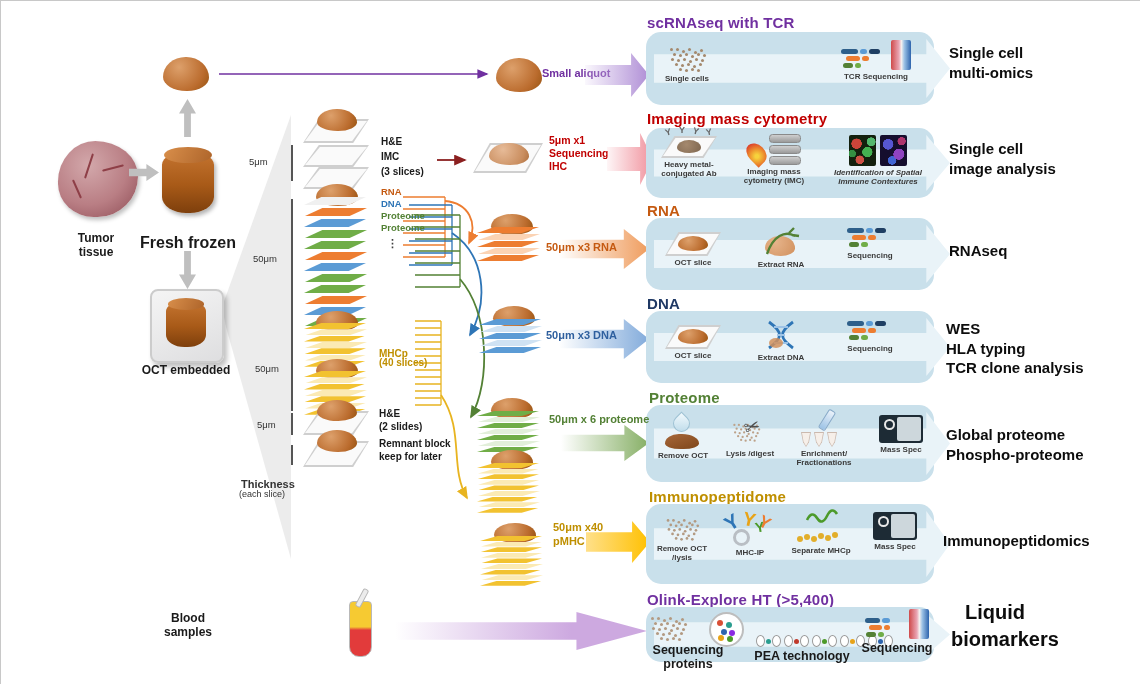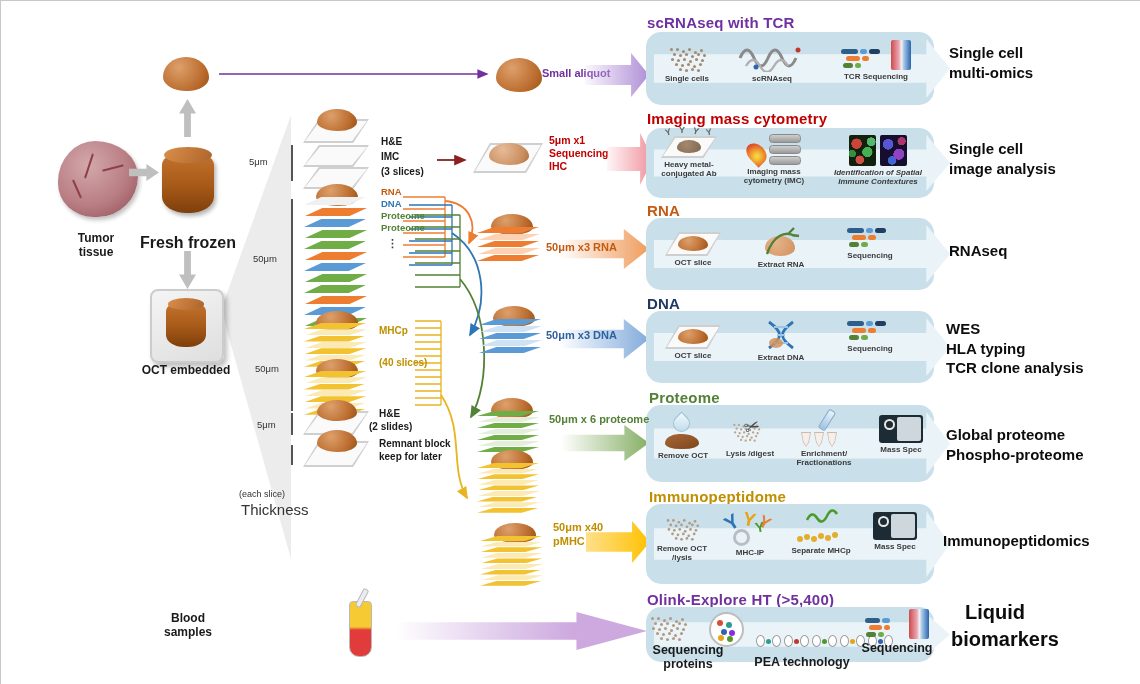--- a/index.html
+++ b/index.html
@@ -228,41 +228,41 @@
   <div class="stack" style="left:303px;top:370px;">
     <div class="blob" style="left:12px;top:-12px;width:42px;height:20px;"></div>
       <div class="slab" style="top: 0px; left: 0px; height: 6px; background: rgb(242, 194, 48);"></div>
       <div class="slab" style="top: 6.3px; left: 1px; height: 6px; background: rgb(251, 234, 180);"></div>
       <div class="slab" style="top: 12.6px; left: 0px; height: 6px; background: rgb(242, 194, 48);"></div>
       <div class="slab" style="top: 18.9px; left: 1px; height: 6px; background: rgb(251, 234, 180);"></div>
       <div class="slab" style="top: 25.2px; left: 0px; height: 6px; background: rgb(242, 194, 48);"></div>
       <div class="slab" style="top: 31.5px; left: 1px; height: 6px; background: rgb(251, 234, 180);"></div>
       <div class="slab" style="top: 37.8px; left: 0px; height: 6px; background: rgb(242, 194, 48);"></div>
     </div>
-  <div class="lbl" style="left:378px;top:324px;font-size:10px;color:#bf8f00;">MHCp</div>
+  <div class="lbl" style="left:378px;top:347px;font-size:10px;color:#bf8f00;">MHCp</div>
   <div class="lbl" style="left:378px;top:356px;font-size:10px;color:#bf8f00;">(40 slices)</div>
 
   <div class="lbl" style="left:256px;top:418px;font-size:9.5px;font-weight:normal;color:#333;">5μm</div>
   <div class="vline" style="left:290px;top:412px;height:22px;"></div>
   <div class="slide" style="left:302px;top:410px;width:66px;height:24px;">
       <div class="plate"></div>
     <div class="blob" style="left:14px;top:-11px;width:40px;height:21px;"></div>
     </div>
   <div class="lbl" style="left:378px;top:407px;font-size:10px;">H&amp;E</div>
-  <div class="lbl" style="left:368px;top:420px;font-size:10px;">(2 slides)</div>
+  <div class="lbl" style="left:378px;top:420px;font-size:10px;">(2 slides)</div>
 
   <div class="vline" style="left:290px;top:444px;height:20px;"></div>
   <div class="slide" style="left:302px;top:440px;width:66px;height:26px;">
       <div class="plate"></div>
     <div class="blob" style="left:14px;top:-11px;width:40px;height:22px;"></div>
     </div>
   <div class="lbl" style="left:378px;top:437px;font-size:10px;">Remnant block</div>
   <div class="lbl" style="left:378px;top:450px;font-size:10px;">keep for later</div>
 
-  <div class="lbl" style="left:240px;top:500px;font-size:15px;font-weight:normal;color:#333;">Thickness</div>
+  <div class="lbl" style="left:240px;top:477px;font-size:11px;font-weight:bold;color:#333;">Thickness</div>
   <div class="lbl" style="left:238px;top:488px;font-size:9px;font-weight:normal;color:#333;">(each slice)</div>
 
   <div class="blob" style="left:495px;top:57px;width:46px;height:34px;"></div>
   <div class="lbl" style="left:541px;top:66px;width:84px;font-size:11px;color:#7030a0;">Small aliquot</div>
   <div class="barrow" style="left:584px;top:52px;width:64px;height:44px;background:linear-gradient(90deg,rgba(232,220,245,.2),#b08fd6);"></div>
 
   <div class="slide" style="left:472px;top:142px;width:70px;height:30px;">
       <div class="plate"></div>
     <div class="blob" style="left:16px;top:0px;width:40px;height:22px;background:radial-gradient(circle at 35% 30%,#e7bb98,#c98d5e 70%,#a96b3a);"></div>
     </div>
@@ -337,29 +337,20 @@
   <div class="lbl" style="left:152px;top:610px;width:70px;font-size:12px;text-align:center;">Blood samples</div>
   <div class="bt"></div>
   <div class="barrow" style="left:394px;top:611px;width:252px;height:38px;background:linear-gradient(90deg,rgba(237,226,246,0),#cda9e0 70%);"></div>
 
   <div class="hdr" style="left:646px;top:13px;color:#7030a0;">scRNAseq with TCR</div>
   <div class="panel" style="top:31px;height:73px;">
     <div class="parrow"></div>
     <div class="step" style="left:10px;top:14px;width:62px;">
       <div class="ic dots"></div>
       <div class="slabel">Single cells</div>
-    </div>
-    <div class="step" style="left:86px;top:10px;width:80px;">
-      <svg width="72" height="30">
-        <path d="M4,16 q7,-16 14,0 t14,0 t14,0 t14,0" stroke="#8a8a8a" stroke-width="3" fill="none"></path>
-        <path d="M10,24 q7,-12 14,0 t14,0 t14,0" stroke="#b0b0b0" stroke-width="2.4" fill="none"></path>
-        <circle cx="62" cy="8" r="2.5" fill="#c0392b"></circle>
-          <circle cx="20" cy="25" r="2.5" fill="#2e64ad"></circle>
-      </svg>
-      <div class="slabel">scRNAseq</div>
     </div>
     <div class="step" style="left:180px;top:8px;width:100px;">
       <div class="icrow">
         <div class="bars">
           <div class="brow">
               <span class="bseg" style="width:17px;background:#2e5f8a;"></span>
               <span class="bseg" style="width:7px;background:#5b9bd5;"></span>
               <span class="bseg" style="width:11px;background:#1f3f63;"></span>
             </div>
           <div class="brow" style="margin-left:5px;">
@@ -578,21 +569,21 @@
     <div>Immunopeptidomics</div>
   </div>
 
   <div class="hdr" style="left:646px;top:590px;color:#7030a0;">Olink-Explore HT (&gt;5,400)</div>
   <div class="panel" style="top:606px;height:55px;">
     <div class="parrow" style="clip-path:polygon(0 20%,92% 20%,92% 0,100% 50%,92% 100%,92% 80%,0 80%);"></div>
     <div class="step" style="left:4px;top:8px;width:76px;">
       <div class="dots" style="color:#b39a82;"></div>
       <div class="slabel-lg">Sequencing proteins</div>
     </div>
-    <div class="step" style="left:82px;top:5px;width:148px;gap:6px;">
+    <div class="step" style="left:82px;top:5px;width:148px;">
       <div class="icrow">
         <div class="pea"></div>
         <div style="display:flex;align-items:center;margin-left:8px;">
           <span class="abpair">
               <span class="abc"></span>
               <span class="abd" style="background:#2a9d8f;"></span>
               <span class="abc"></span>
             </span>
           <span class="abpair">
               <span class="abc"></span>

